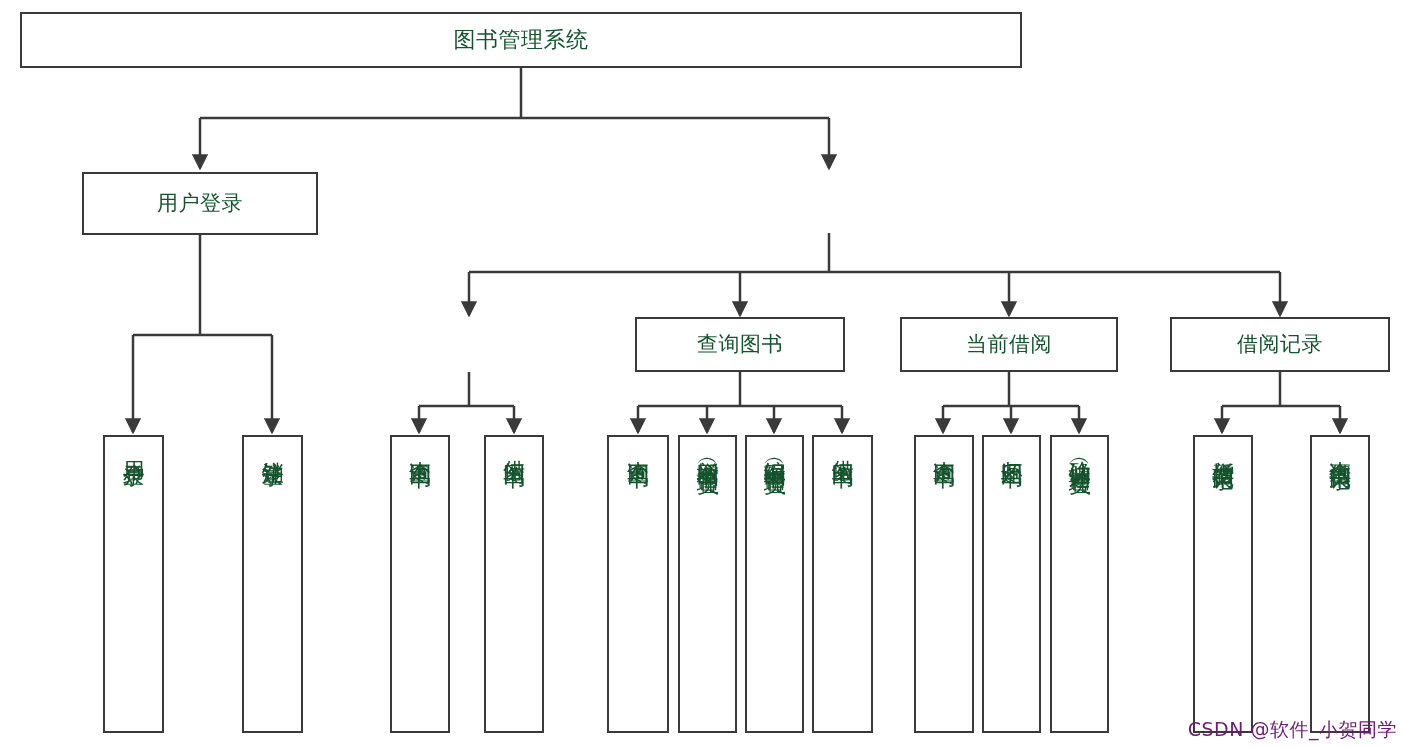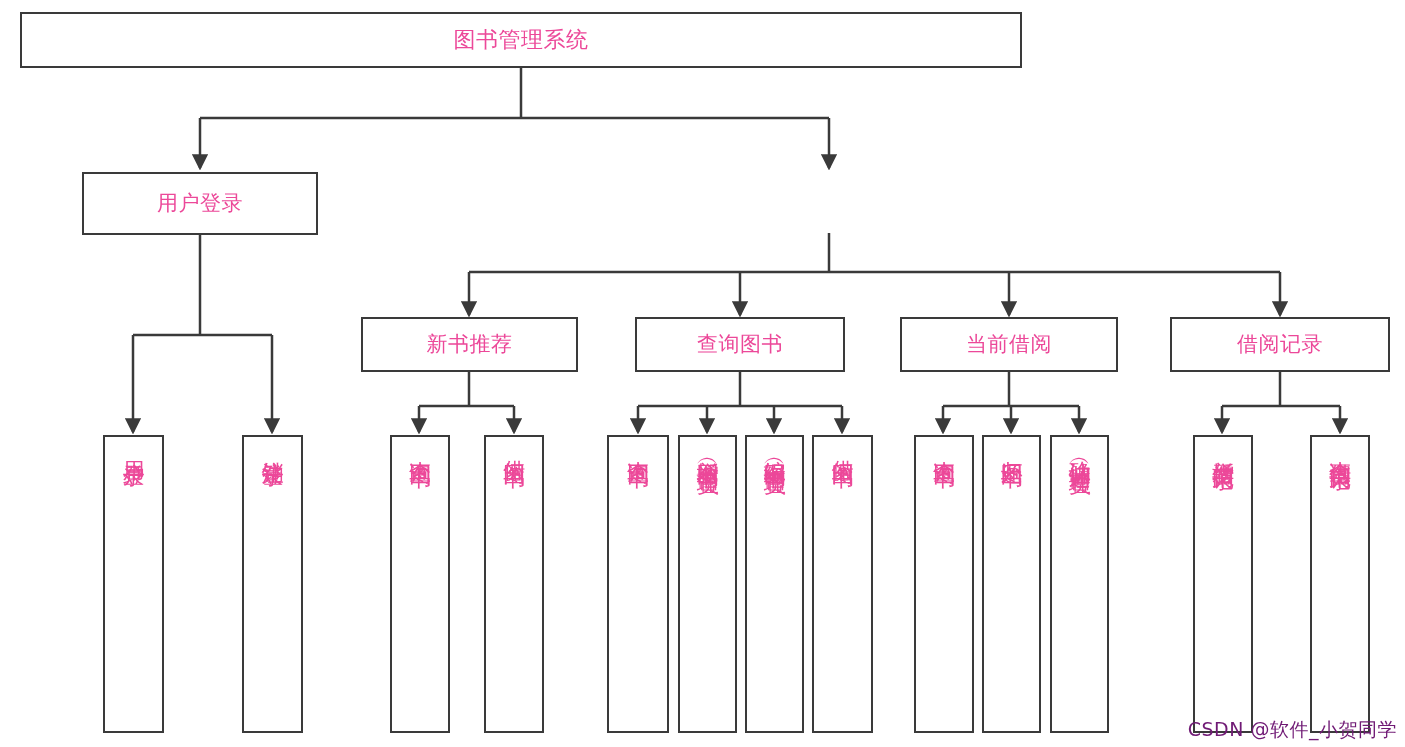--- a/index.html
+++ b/index.html
@@ -26,21 +26,21 @@
     pointer-events: none;
   }
   .node {
     position: absolute;
     box-sizing: border-box;
     border: 2.5px solid #3a3a3a;
     background: #ffffff;
     display: flex;
     align-items: center;
     justify-content: center;
-    color: #ec4899;
+    color: #14532d;
   }
   .node .label {
     display: block;
     text-align: center;
     line-height: 1.18;
     letter-spacing: 0.5px;
   }
   
   .node.h .label {
     font-size: 21px;
@@ -130,23 +130,20 @@
   </svg>
 
   <div class="node h root" style="left:20px; top:12px; width:1002px; height:56px;">
     <span class="label">图书管理系统</span>
   </div>
 
   <div class="node h" style="left:82px; top:172px; width:236px; height:63px;">
     <span class="label">用户登录</span>
   </div>
 
-  <div class="node h" style="left:361px; top:317px; width:217px; height:55px;">
-    <span class="label">新书推荐</span>
-  </div>
   <div class="node h" style="left:635px; top:317px; width:210px; height:55px;">
     <span class="label">查询图书</span>
   </div>
   <div class="node h" style="left:900px; top:317px; width:218px; height:55px;">
     <span class="label">当前借阅</span>
   </div>
   <div class="node h" style="left:1170px; top:317px; width:220px; height:55px;">
     <span class="label">借阅记录</span>
   </div>
 

